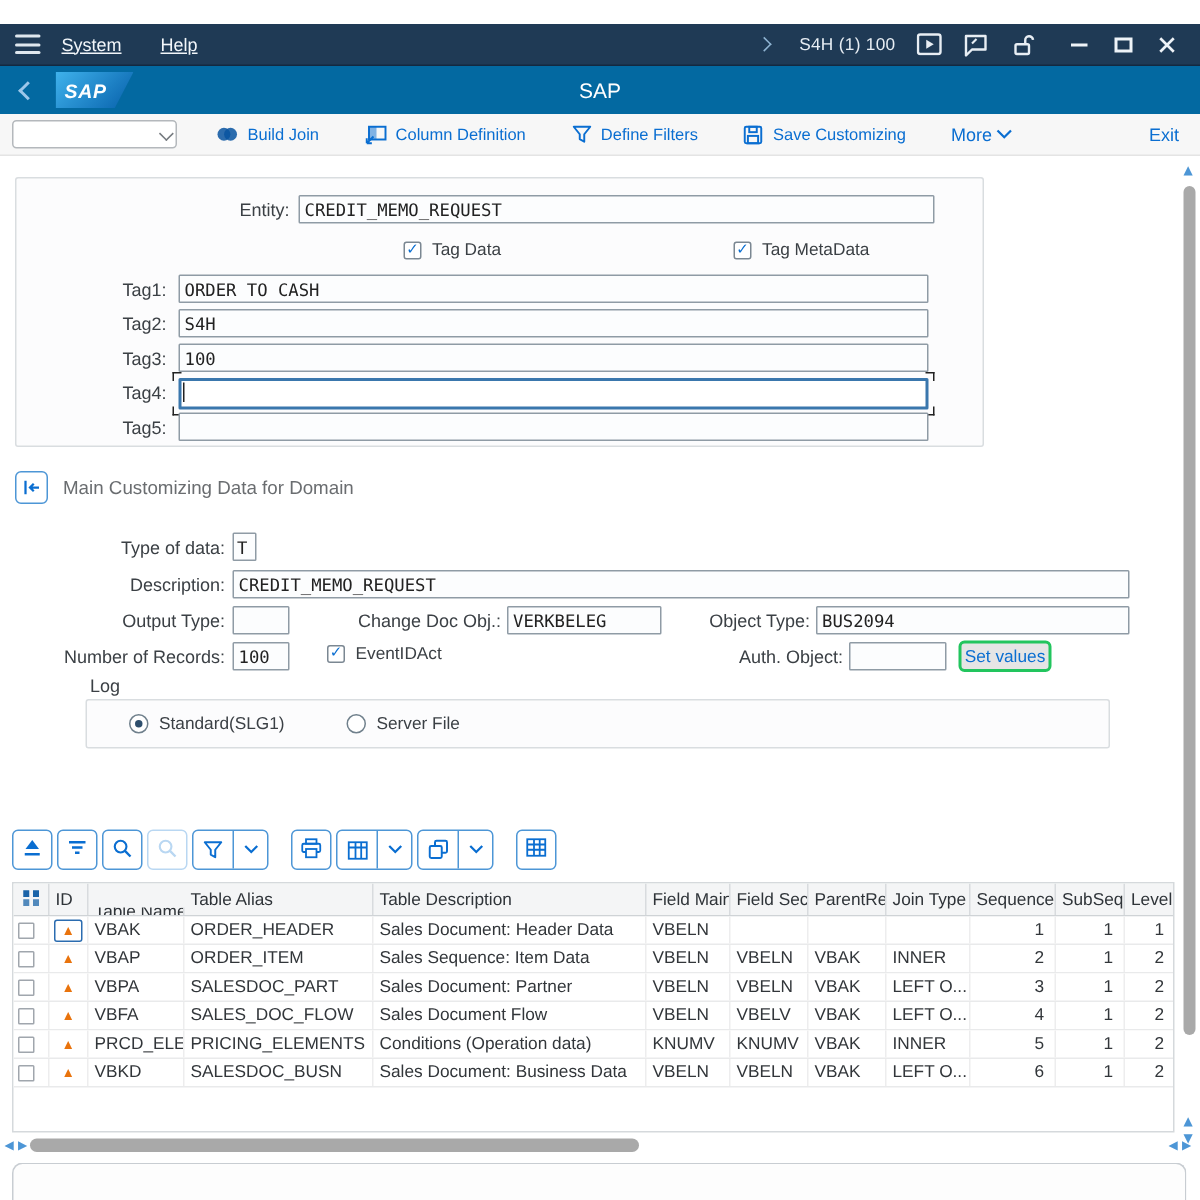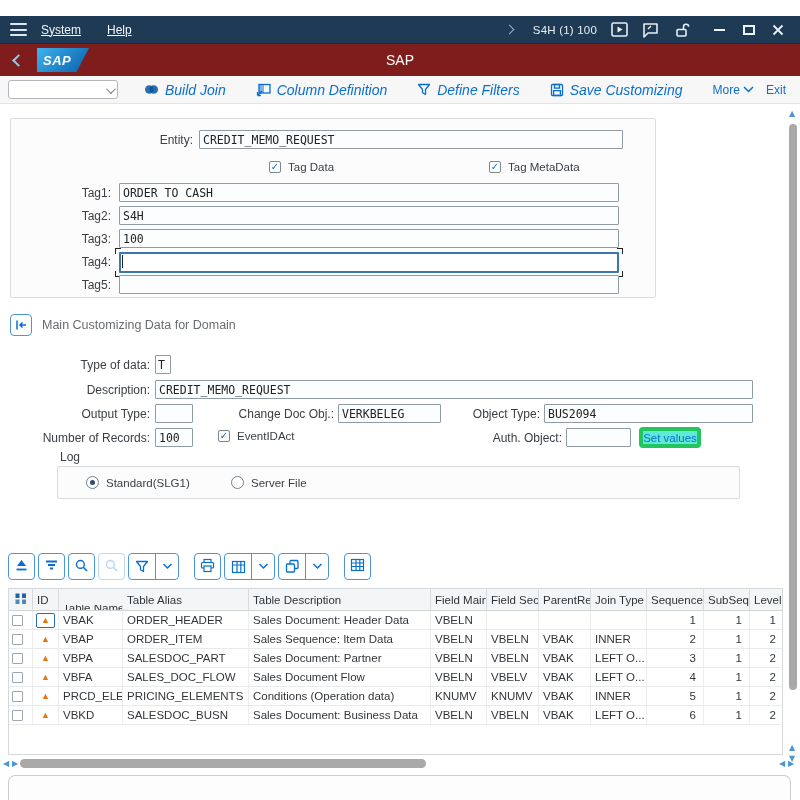--- a/index.html
+++ b/index.html
@@ -14,35 +14,35 @@
   .hamburger i{display:block;height:2px;background:#dfe7ee;border-radius:1px;}
   .menu-item{margin-right:26px;color:#f2f6fa;text-decoration:underline;cursor:pointer;font-size:12px;}
   .menubar-right{margin-left:auto;display:flex;align-items:center;gap:14px;padding-right:14px;}
   .mb-chev{width:7px;height:7px;border-right:1.6px solid #8fb4d2;border-top:1.6px solid #8fb4d2;transform:rotate(45deg);margin-right:6px;}
   .sysid{color:#e8eef4;font-size:11.5px;letter-spacing:.2px;}
   .mb-ico{width:17px;height:17px;display:inline-flex;align-items:center;justify-content:center;cursor:pointer;}
   .win-min{width:11px;height:2px;background:#eef3f8;margin-left:10px;}
   .win-max{width:12px;height:10px;border:2px solid #eef3f8;margin-left:4px;}
 
   
-  .titlebar{position:absolute;left:0;top:44px;width:800px;height:32px;background:#7f1d1d;display:flex;align-items:center;}
+  .titlebar{position:absolute;left:0;top:44px;width:800px;height:32px;background:#0369a1;display:flex;align-items:center;}
   .back-chev{width:9px;height:9px;border-left:2px solid #9cc7ea;border-bottom:2px solid #9cc7ea;transform:rotate(45deg);margin:0 14px 0 14px;cursor:pointer;}
   .sap-logo{width:52px;height:24px;background:linear-gradient(135deg,#3fb2ec 0%,#0f6cb4 85%);
             clip-path:polygon(0 0,100% 0,76% 100%,0 100%);display:flex;align-items:center;cursor:pointer;}
   .sap-logo span{color:#fff;font-weight:bold;font-style:italic;font-size:13px;padding-left:6px;letter-spacing:.5px;}
   .tb-title{position:absolute;left:0;right:0;text-align:center;color:#fff;font-size:14px;}
 
   
   .app-toolbar{position:absolute;left:0;top:76px;width:800px;height:28px;background:#f7f7f7;
                border-bottom:1px solid #e4e4e4;display:flex;align-items:center;}
   .combo{position:relative;width:110px;height:19px;background:#fff;border:1px solid #b4b8bc;border-radius:3px;margin-left:8px;}
   .combo input{position:absolute;inset:0;border:none;background:transparent;outline:none;font-family:"DejaVu Sans Mono",monospace;font-size:11px;padding:0 18px 0 4px;}
   .combo .chev{position:absolute;right:4px;top:6px;width:7px;height:7px;border-right:1.4px solid #74797e;border-bottom:1.4px solid #74797e;transform:rotate(45deg) translateY(-2px);}
   .tb-actions{display:flex;align-items:center;margin-left:26px;gap:30px;}
-  .tb-action{display:flex;align-items:center;gap:6px;color:#0a6ed1;cursor:pointer;font-size:14px;white-space:nowrap;font-style:italic;}
+  .tb-action{display:flex;align-items:center;gap:6px;color:#0a6ed1;cursor:pointer;font-size:11px;white-space:nowrap;}
   .tb-action svg{display:block;}
   .tb-more{display:flex;align-items:center;gap:3px;color:#0a6ed1;cursor:pointer;margin-left:30px;}
   .tb-exit{position:absolute;right:14px;color:#0a6ed1;cursor:pointer;}
 
   
   .lbl{position:absolute;text-align:right;color:#3b4045;font-size:12px;white-space:nowrap;}
   .inp{position:absolute;height:19px;background:#fcfdfe;border:1px solid #8f9ba5;border-radius:1px;
        font-family:"DejaVu Sans Mono",monospace;font-size:11.5px;color:#222;padding:1px 3px;outline:none;}
   .cbx{display:inline-flex;align-items:center;gap:7px;cursor:pointer;}
   .cbx .box{width:12px;height:12px;border:1px solid #7b8792;border-radius:2px;background:#fff;display:inline-flex;align-items:center;justify-content:center;color:#0a6ed1;font-size:10px;line-height:1;}
@@ -62,21 +62,21 @@
   .fc.tr{right:-4px;top:-4px;border-right:1px solid #222;border-top:1px solid #222;}
   .fc.bl{left:-4px;bottom:-4px;border-left:1px solid #222;border-bottom:1px solid #222;}
   .fc.br{right:-4px;bottom:-4px;border-right:1px solid #222;border-bottom:1px solid #222;}
   .caret{position:absolute;left:3px;top:3px;width:1px;height:13px;background:#222;}
 
   .section-hd{position:absolute;display:flex;align-items:center;gap:10px;}
   .tray-btn{width:22px;height:22px;border:1px solid #4d96d6;border-radius:4px;background:#fff;display:flex;align-items:center;justify-content:center;cursor:pointer;}
   .section-hd .t{color:#6a6d70;font-size:12.5px;}
 
   .group-box{position:absolute;border:1px solid #d9dde0;border-radius:2px;background:#fcfcfd;}
-  .btn-sec{position:absolute;height:21px;border:4px solid #22c55e;border-radius:4px;background:#5eead4;color:#0a6ed1;
+  .btn-sec{position:absolute;height:21px;border:2px solid #22c55e;border-radius:4px;background:#e5e5e5;color:#0a6ed1;
            font-size:11.5px;display:flex;align-items:center;justify-content:center;cursor:pointer;}
 
   
   .alv-toolbar{position:absolute;left:8px;top:553px;display:flex;align-items:center;}
   .alv-btn{height:27px;min-width:27px;border:1px solid #4d96d6;border-radius:4px;background:#fff;
            display:flex;align-items:center;justify-content:center;margin-right:3px;cursor:pointer;}
   .alv-btn.disabled{border-color:#b9d7f2;cursor:default;}
   .alv-btn .half{width:26px;height:100%;display:flex;align-items:center;justify-content:center;}
   .alv-btn .half.chev-half{width:23px;border-left:1px solid #4d96d6;}
   .alv-btn.gap{margin-left:12px;}

